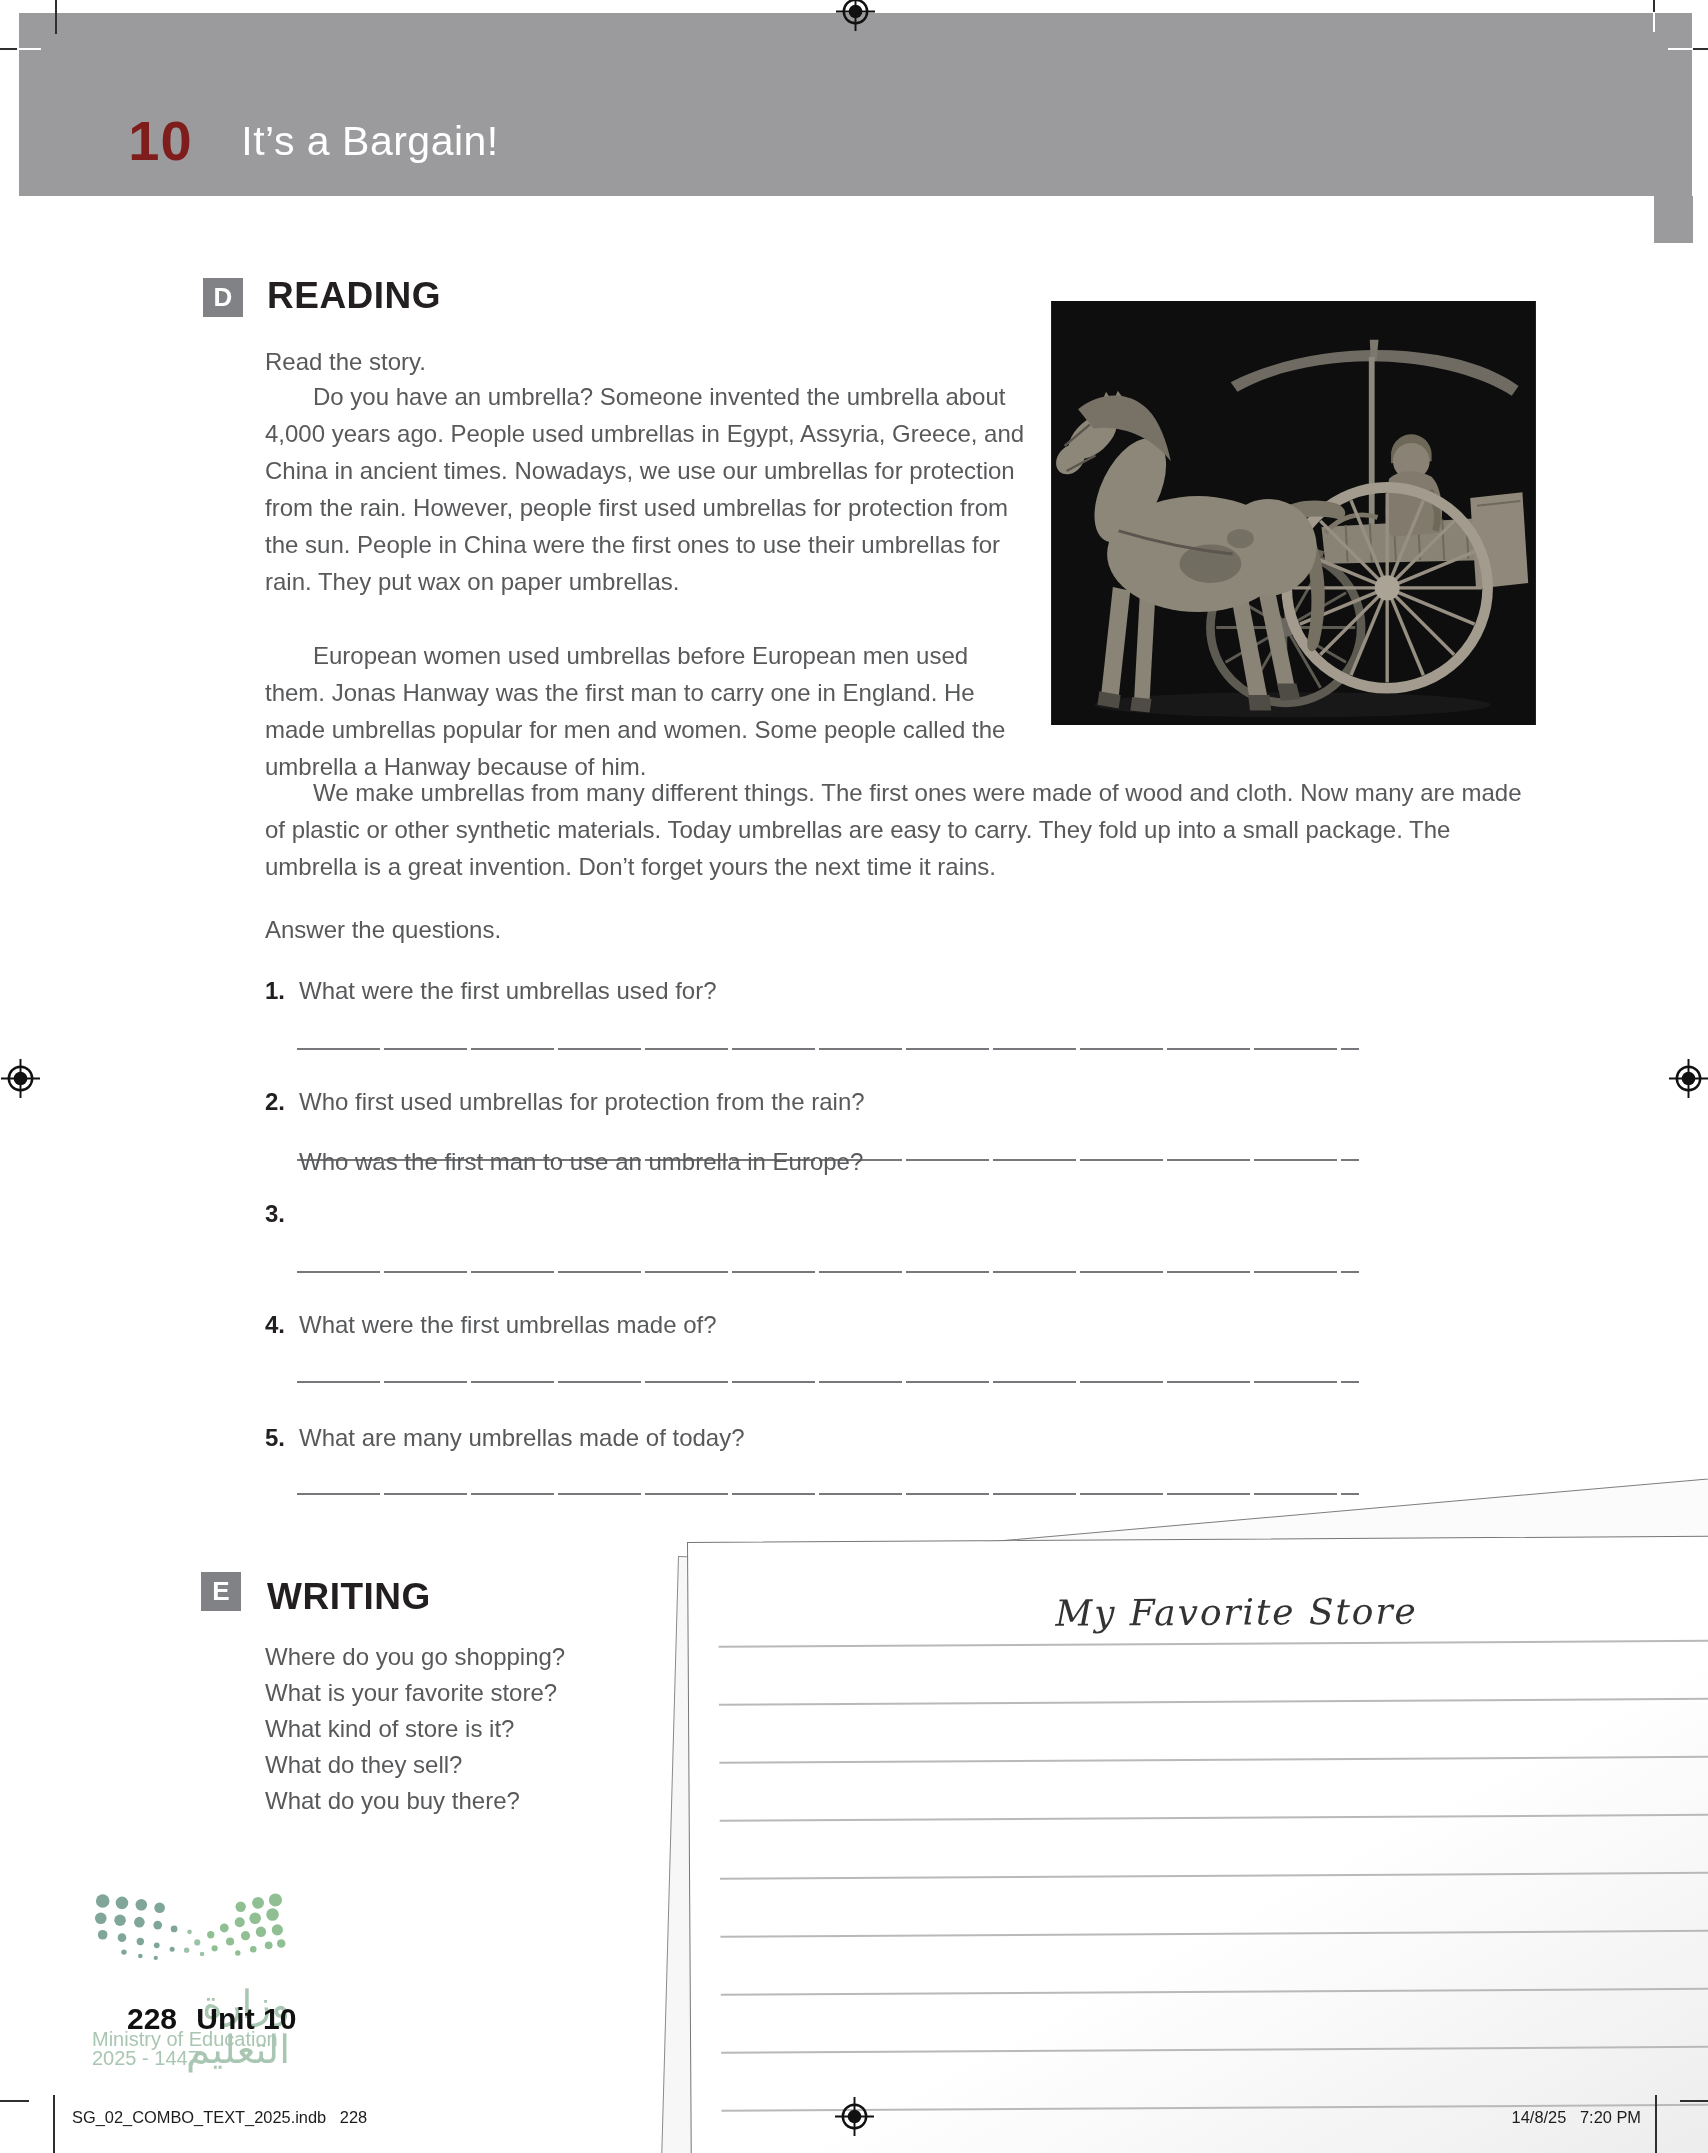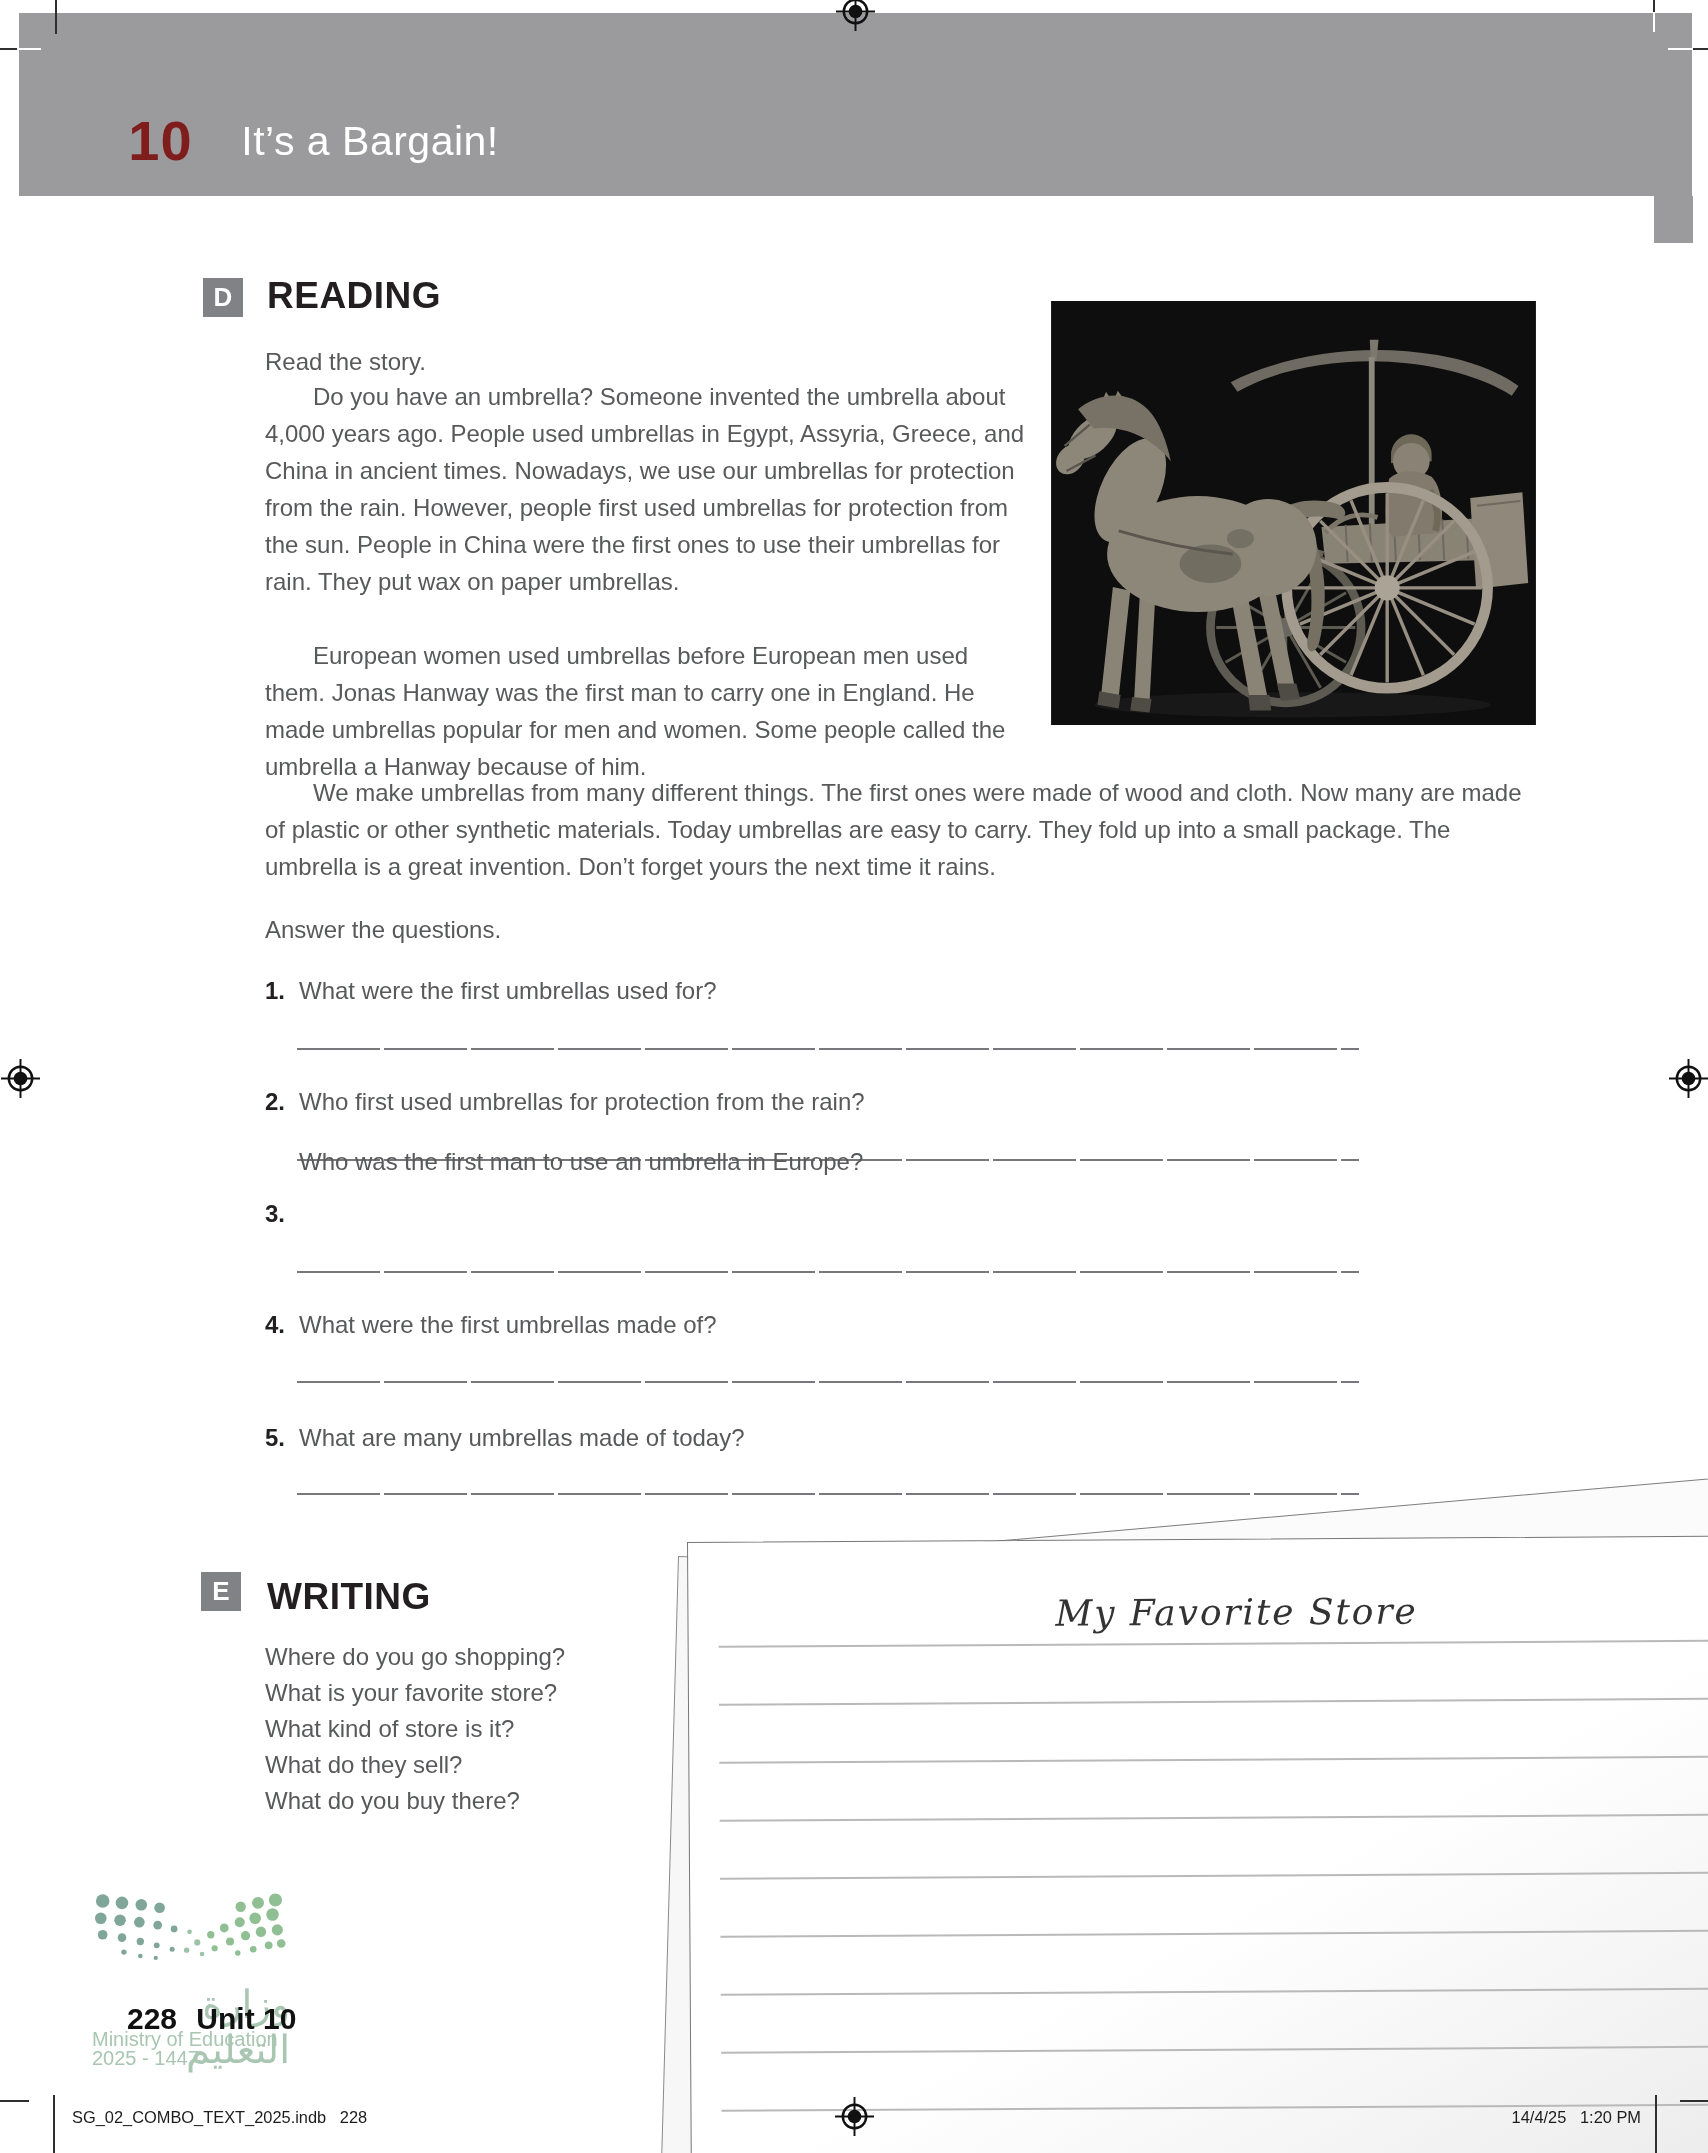--- a/index.html
+++ b/index.html
@@ -291,16 +291,16 @@
     <circle cx="20" cy="20" r="7" fill="#111"></circle>
   </svg>
   <svg class="regmark marks" style="left:835px;top:2097px;" viewBox="0 0 40 40">
     <line x1="20" y1="0" x2="20" y2="40" stroke="#111" stroke-width="2"></line>
     <line x1="0" y1="20" x2="40" y2="20" stroke="#111" stroke-width="2"></line>
     <circle cx="20" cy="20" r="12" fill="none" stroke="#111" stroke-width="2.5"></circle>
     <circle cx="20" cy="20" r="7" fill="#111"></circle>
   </svg>
 
   <div class="printline" style="left:72px;">SG_02_COMBO_TEXT_2025.indb   228</div>
-  <div class="printline" style="right:68px;">14/4/25   1:20 PM</div>
+  <div class="printline" style="right:68px;">14/8/25   7:20 PM</div>
 
 </div>
 
 
 </body></html>

